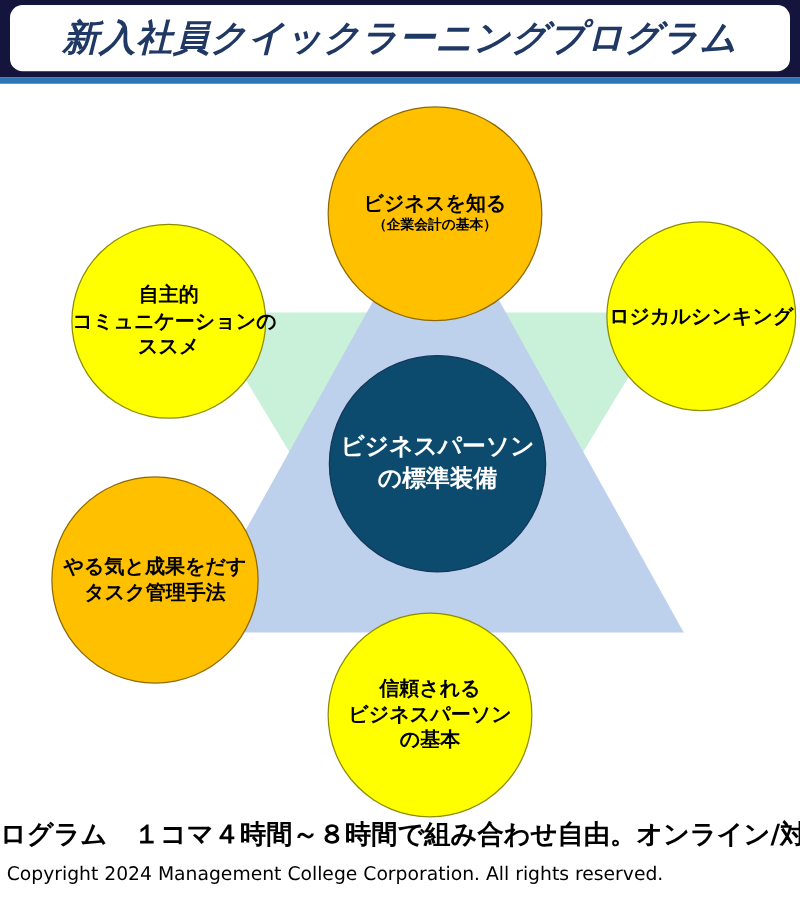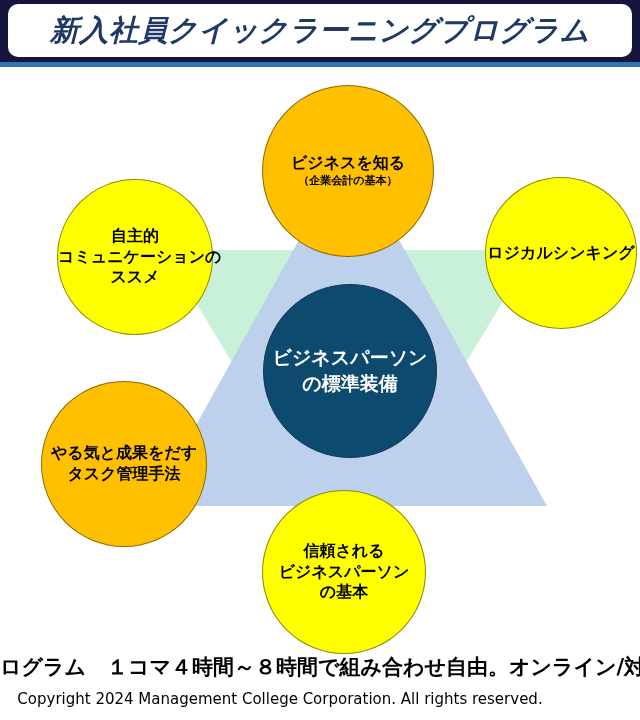--- a/index.html
+++ b/index.html
@@ -123,21 +123,21 @@
     width: 640px;
     text-align: center;
     font-size: 21px;
     font-weight: bold;
     color: #000000;
     white-space: nowrap;
     overflow: visible;
   }
   .footer-copyright {
     position: absolute;
-    top: 690px; left: 16px;
+    top: 690px; left: 4px;
     width: 528px;
     text-align: center;
     font-size: 15px;
     color: #000000;
     white-space: nowrap;
   }
 </style>
 </head>
 <body>
 

